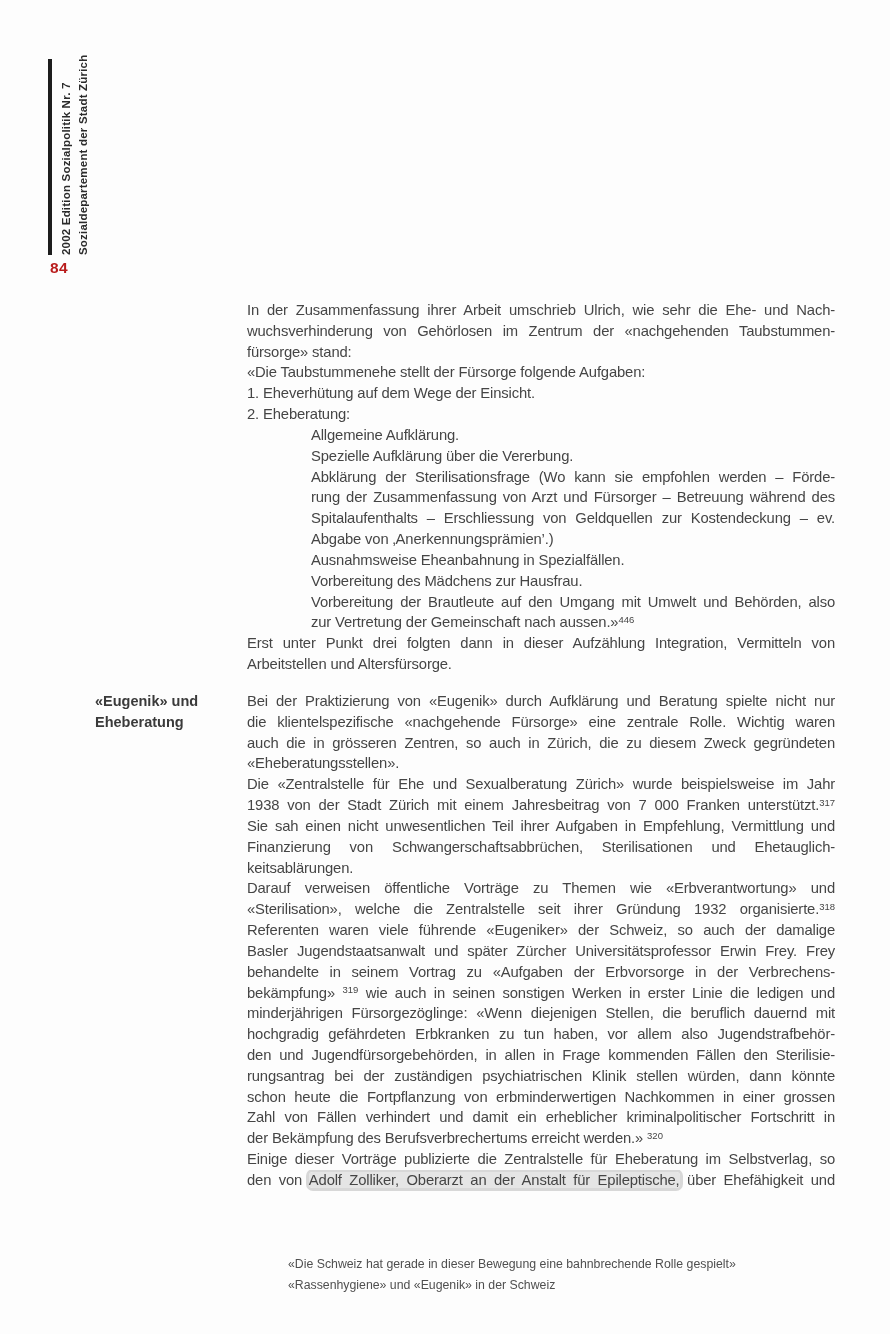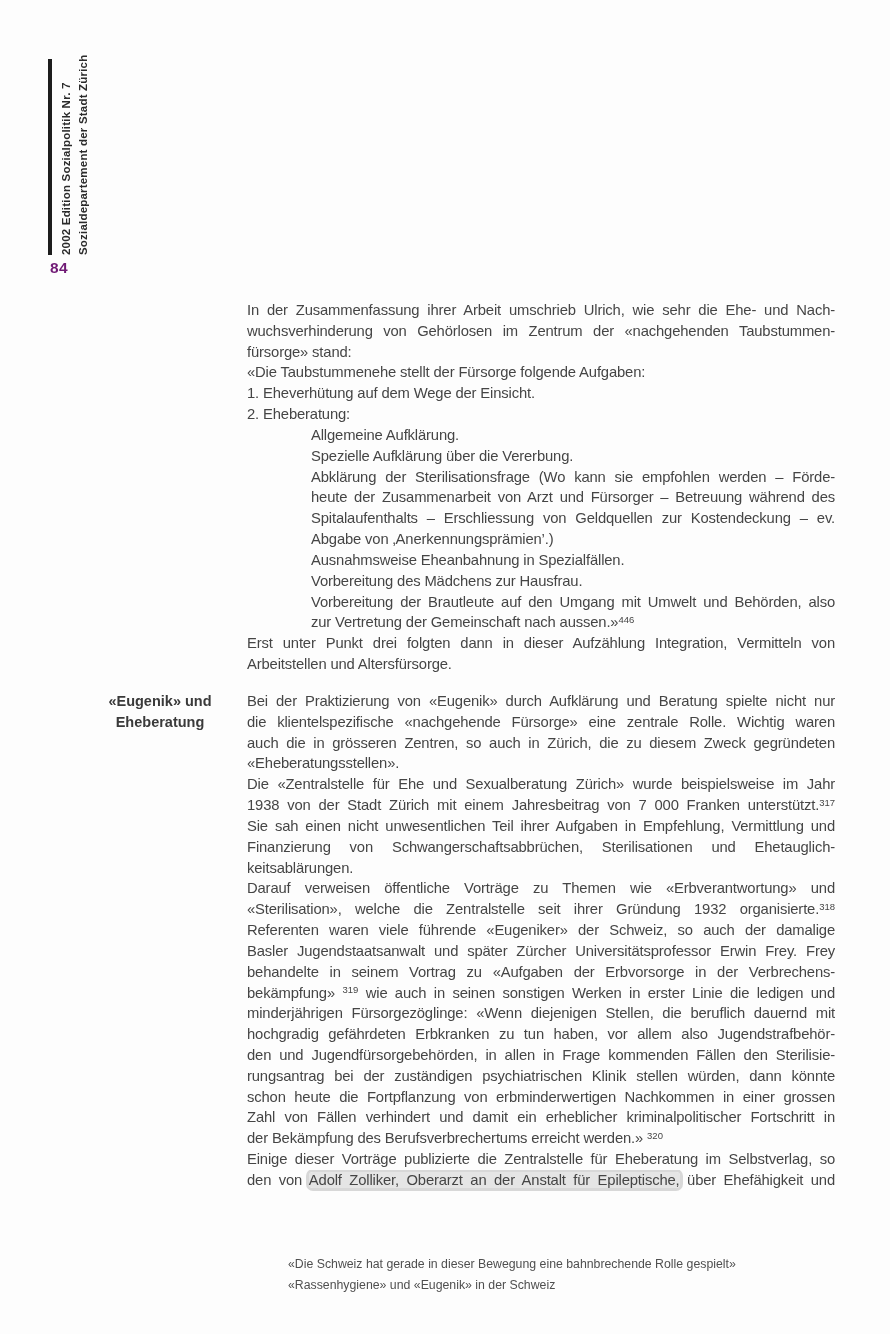--- a/index.html
+++ b/index.html
@@ -14,25 +14,25 @@
     transform:rotate(-90deg);transform-origin:0 0;
     border-top:4px solid #1d1d1d;padding-top:6px;
     white-space:nowrap;
   }
   .sidebar-block .sline{
     font-size:11.5px;font-weight:bold;color:#2b2b2b;
     line-height:17px;letter-spacing:0.2px;
   }
   .pagenum{
     position:absolute;left:50px;top:259px;
-    font-size:15.5px;font-weight:bold;color:#701a75;letter-spacing:0.5px;
+    font-size:15.5px;font-weight:bold;color:#b91c1c;letter-spacing:0.5px;
   }
   
   .margin-note{
-    position:absolute;left:95px;top:691px;width:130px;text-align:center;
+    position:absolute;left:95px;top:691px;width:130px;text-align:left;
     font-size:14.5px;font-weight:bold;line-height:21px;color:#3a3a3a;
   }
   
   .body-col{position:absolute;left:247px;top:300px;width:588px;}
   .section + .section{margin-top:16px;}
   .line{
     font-size:14.8px;letter-spacing:-0.15px;line-height:20.83px;height:20.83px;
     overflow:hidden;text-align:left;color:#454545;
   }
   .line.just{text-align:justify;text-align-last:justify;-moz-text-align-last:justify;}
@@ -70,21 +70,21 @@
       <div class="section">
         <div class="line just"><span>In der Zusammenfassung ihrer Arbeit umschrieb Ulrich, wie sehr die Ehe- und Nach-</span></div>
         <div class="line just"><span>wuchsverhinderung von Gehörlosen im Zentrum der «nachgehenden Taubstummen-</span></div>
         <div class="line"><span>fürsorge» stand:</span></div>
         <div class="line"><span>«Die Taubstummenehe stellt der Fürsorge folgende Aufgaben:</span></div>
         <div class="line"><span>1. Eheverhütung auf dem Wege der Einsicht.</span></div>
         <div class="line"><span>2. Eheberatung:</span></div>
         <div class="line ind"><span>Allgemeine Aufklärung.</span></div>
         <div class="line ind"><span>Spezielle Aufklärung über die Vererbung.</span></div>
         <div class="line just ind"><span>Abklärung der Sterilisationsfrage (Wo kann sie empfohlen werden – Förde-</span></div>
-        <div class="line just ind"><span>heute der Zusammenarbeit von Arzt und Fürsorger – Betreuung während des</span></div>
+        <div class="line just ind"><span>rung der Zusammenfassung von Arzt und Fürsorger – Betreuung während des</span></div>
         <div class="line just ind"><span>Spitalaufenthalts – Erschliessung von Geldquellen zur Kostendeckung – ev.</span></div>
         <div class="line ind"><span>Abgabe von ‚Anerkennungsprämien’.)</span></div>
         <div class="line ind"><span>Ausnahmsweise Eheanbahnung in Spezialfällen.</span></div>
         <div class="line ind"><span>Vorbereitung des Mädchens zur Hausfrau.</span></div>
         <div class="line just ind"><span>Vorbereitung der Brautleute auf den Umgang mit Umwelt und Behörden, also</span></div>
         <div class="line ind"><span>zur Vertretung der Gemeinschaft nach aussen.»</span><span class="sup">446</span></div>
         <div class="line just"><span>Erst unter Punkt drei folgten dann in dieser Aufzählung Integration, Vermitteln von</span></div>
         <div class="line"><span>Arbeitstellen und Altersfürsorge.</span></div>
       </div>
       <div class="section">

